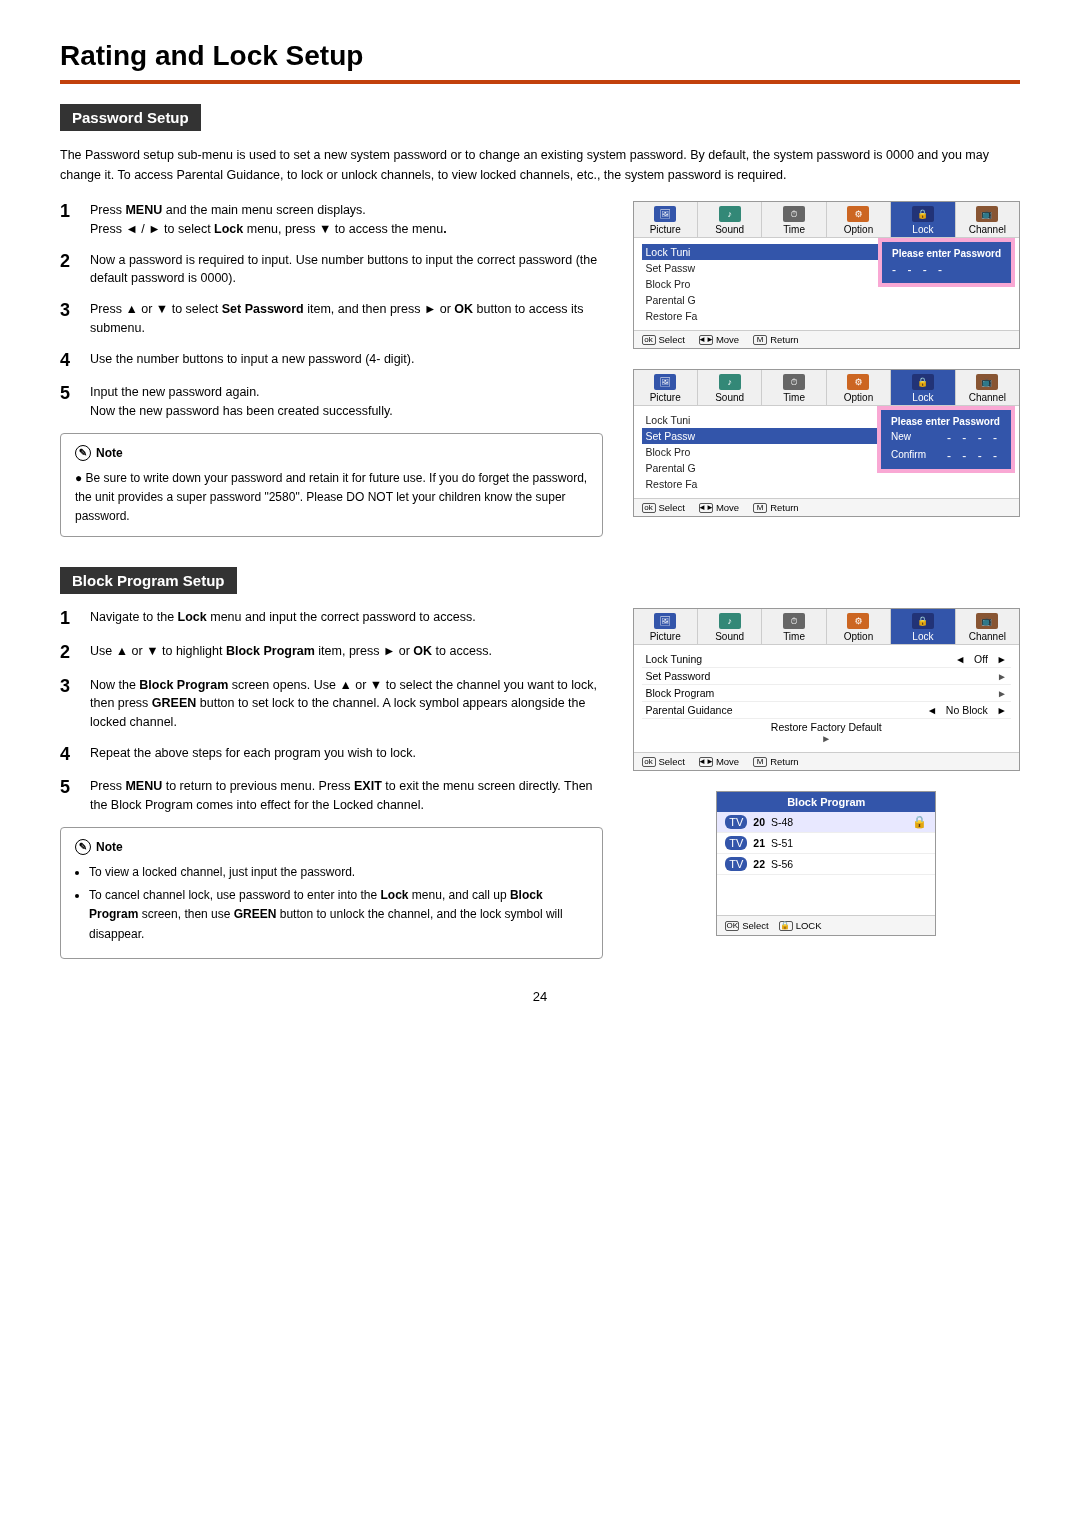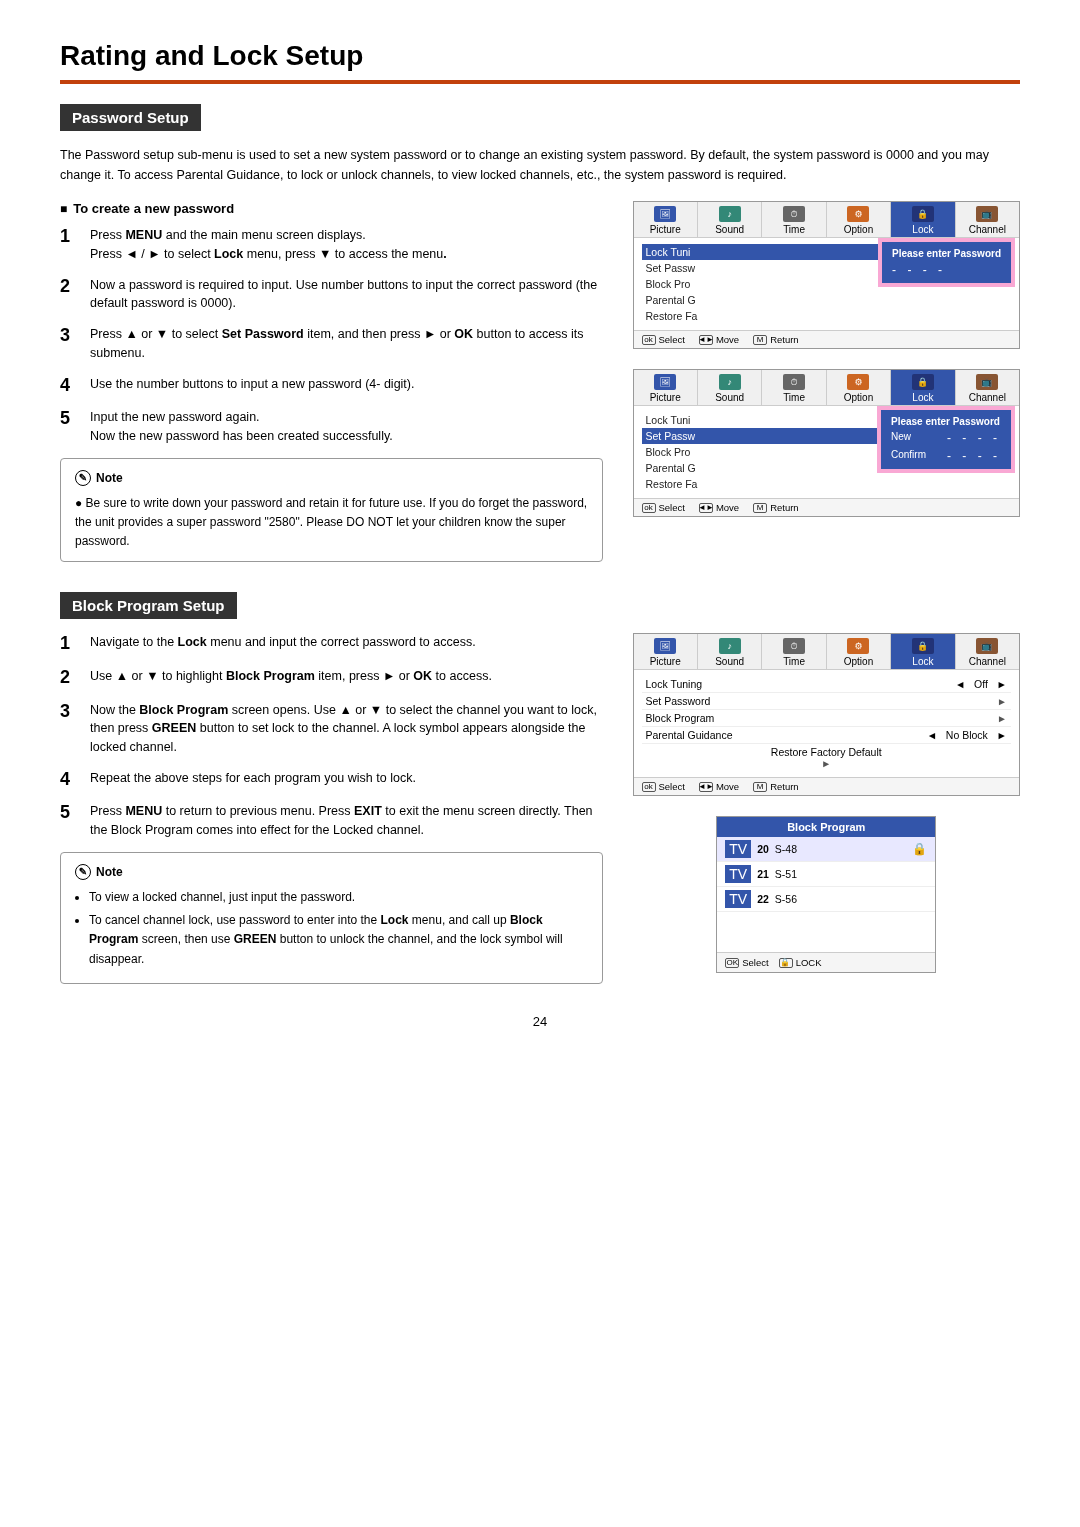--- a/index.html
+++ b/index.html
@@ -254,23 +254,23 @@
       padding: 3px 8px;
       font-size: 10.5px;
       border-bottom: 1px solid #eee;
     }
     .tv-bp-row.selected {
       background: #e8e8ff;
     }
     .tv-badge {
       background: #3355aa;
       color: #fff;
-      font-size: 14px;
+      font-size: 11px;
       padding: 1px 4px;
-      border-radius: 0;
+      border-radius: 6px;
     }
     .tv-bp-footer {
       padding: 4px 8px;
       font-size: 9.5px;
       display: flex;
       gap: 10px;
       border-top: 1px solid #ccc;
       background: #f5f5f5;
     }
 
@@ -286,21 +286,20 @@
 <body>
 
 <h1 class="page-title">Rating and Lock Setup</h1>
 
 <div>
   <div class="section-header">Password Setup</div>
   <p class="intro-text">The Password setup sub-menu is used to set a new system password or to change an existing system password. By default, the system password is 0000 and you may change it. To access Parental Guidance, to lock or unlock channels, to view locked channels, etc., the system password is required.</p>
 
   <div class="content-row">
     <div class="content-left">
-      <div class="sub-heading">To create a new password</div>
       <ol class="steps-list">
 
         <li>
           <span class="step-num">1</span>
           <span class="step-content">
             Press <b>MENU</b> and the main menu screen displays.<br>
             Press ◄ / ► to select <b>Lock</b> menu,  press ▼  to access the menu<b>.</b>
           </span>
         </li>
 

